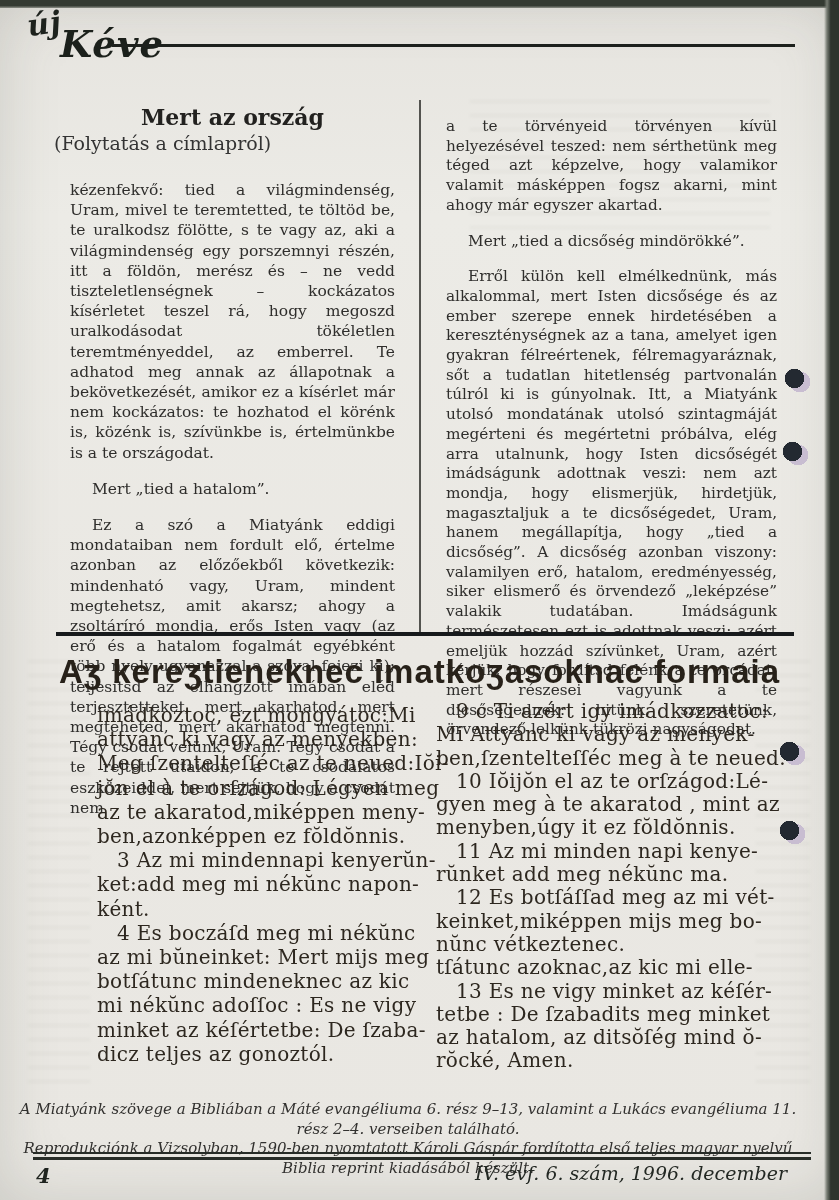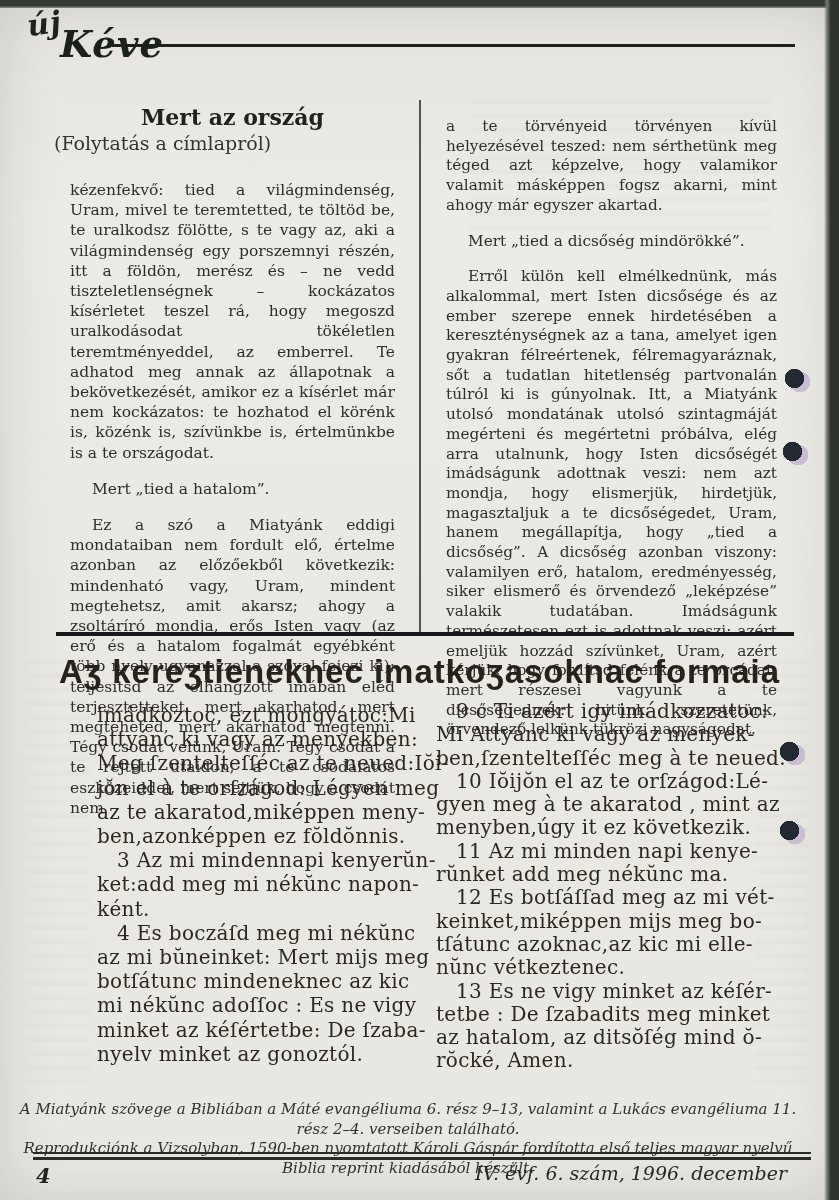--- a/index.html
+++ b/index.html
@@ -97,35 +97,35 @@
       <div class="fline">az te akaratod,miképpen meny-</div>
       <div class="fline">ben,azonképpen ez fŏldŏnnis.</div>
       <div class="fline">   3 Az mi mindennapi kenyerŭn-</div>
       <div class="fline">ket:add meg mi nékŭnc napon-</div>
       <div class="fline">ként.</div>
       <div class="fline">   4 Es boczáſd meg mi nékŭnc</div>
       <div class="fline">az mi bŭneinket: Mert mijs meg</div>
       <div class="fline">botſátunc mindeneknec az kic</div>
       <div class="fline">mi nékŭnc adoſſoc : Es ne vigy</div>
       <div class="fline">minket az kéſértetbe: De ſzaba-</div>
-      <div class="fline">nyelv minket az gonoztól.</div>
+      <div class="fline">dicz teljes az gonoztól.</div>
     </div>
   <div class="f-col f-right">
       <div class="fline">   9 c Ti azért igy imádkozzatoc:</div>
       <div class="fline">Mi Attyánc ki vagy az menyek-</div>
       <div class="fline">ben,ſzentelteſſéc meg à te neued.</div>
       <div class="fline">   10 Iŏijŏn el az te orſzágod:Lé-</div>
       <div class="fline">gyen meg à te akaratod , mint az</div>
-      <div class="fline">menyben,úgy it ez következik.</div>
+      <div class="fline">menyben,úgy it ez fŏldŏnnis.</div>
       <div class="fline">   11 Az mi minden napi kenye-</div>
       <div class="fline">rŭnket add meg nékŭnc ma.</div>
       <div class="fline">   12 Es botſáſſad meg az mi vét-</div>
       <div class="fline">keinket,miképpen mijs meg bo-</div>
+      <div class="fline">nŭnc vétkeztenec.</div>
       <div class="fline">tſátunc azoknac,az kic mi elle-</div>
-      <div class="fline">nŭnc vétkeztenec.</div>
       <div class="fline">   13 Es ne vigy minket az kéſér-</div>
       <div class="fline">tetbe : De ſzabadits meg minket</div>
       <div class="fline">az hatalom, az ditsŏſég mind ŏ-</div>
       <div class="fline">rŏcké, Amen.</div>
     </div>
 
   <div class="caption">
     <div>A Miatyánk szövege a Bibliában a Máté evangéliuma 6. rész 9–13, valamint a Lukács evangéliuma 11. rész 2–4. verseiben található.</div>
     <div>Reprodukciónk a Vizsolyban, 1590-ben nyomtatott Károli Gáspár fordította első teljes magyar nyelvű Biblia reprint kiadásából készült.</div>
   </div>

